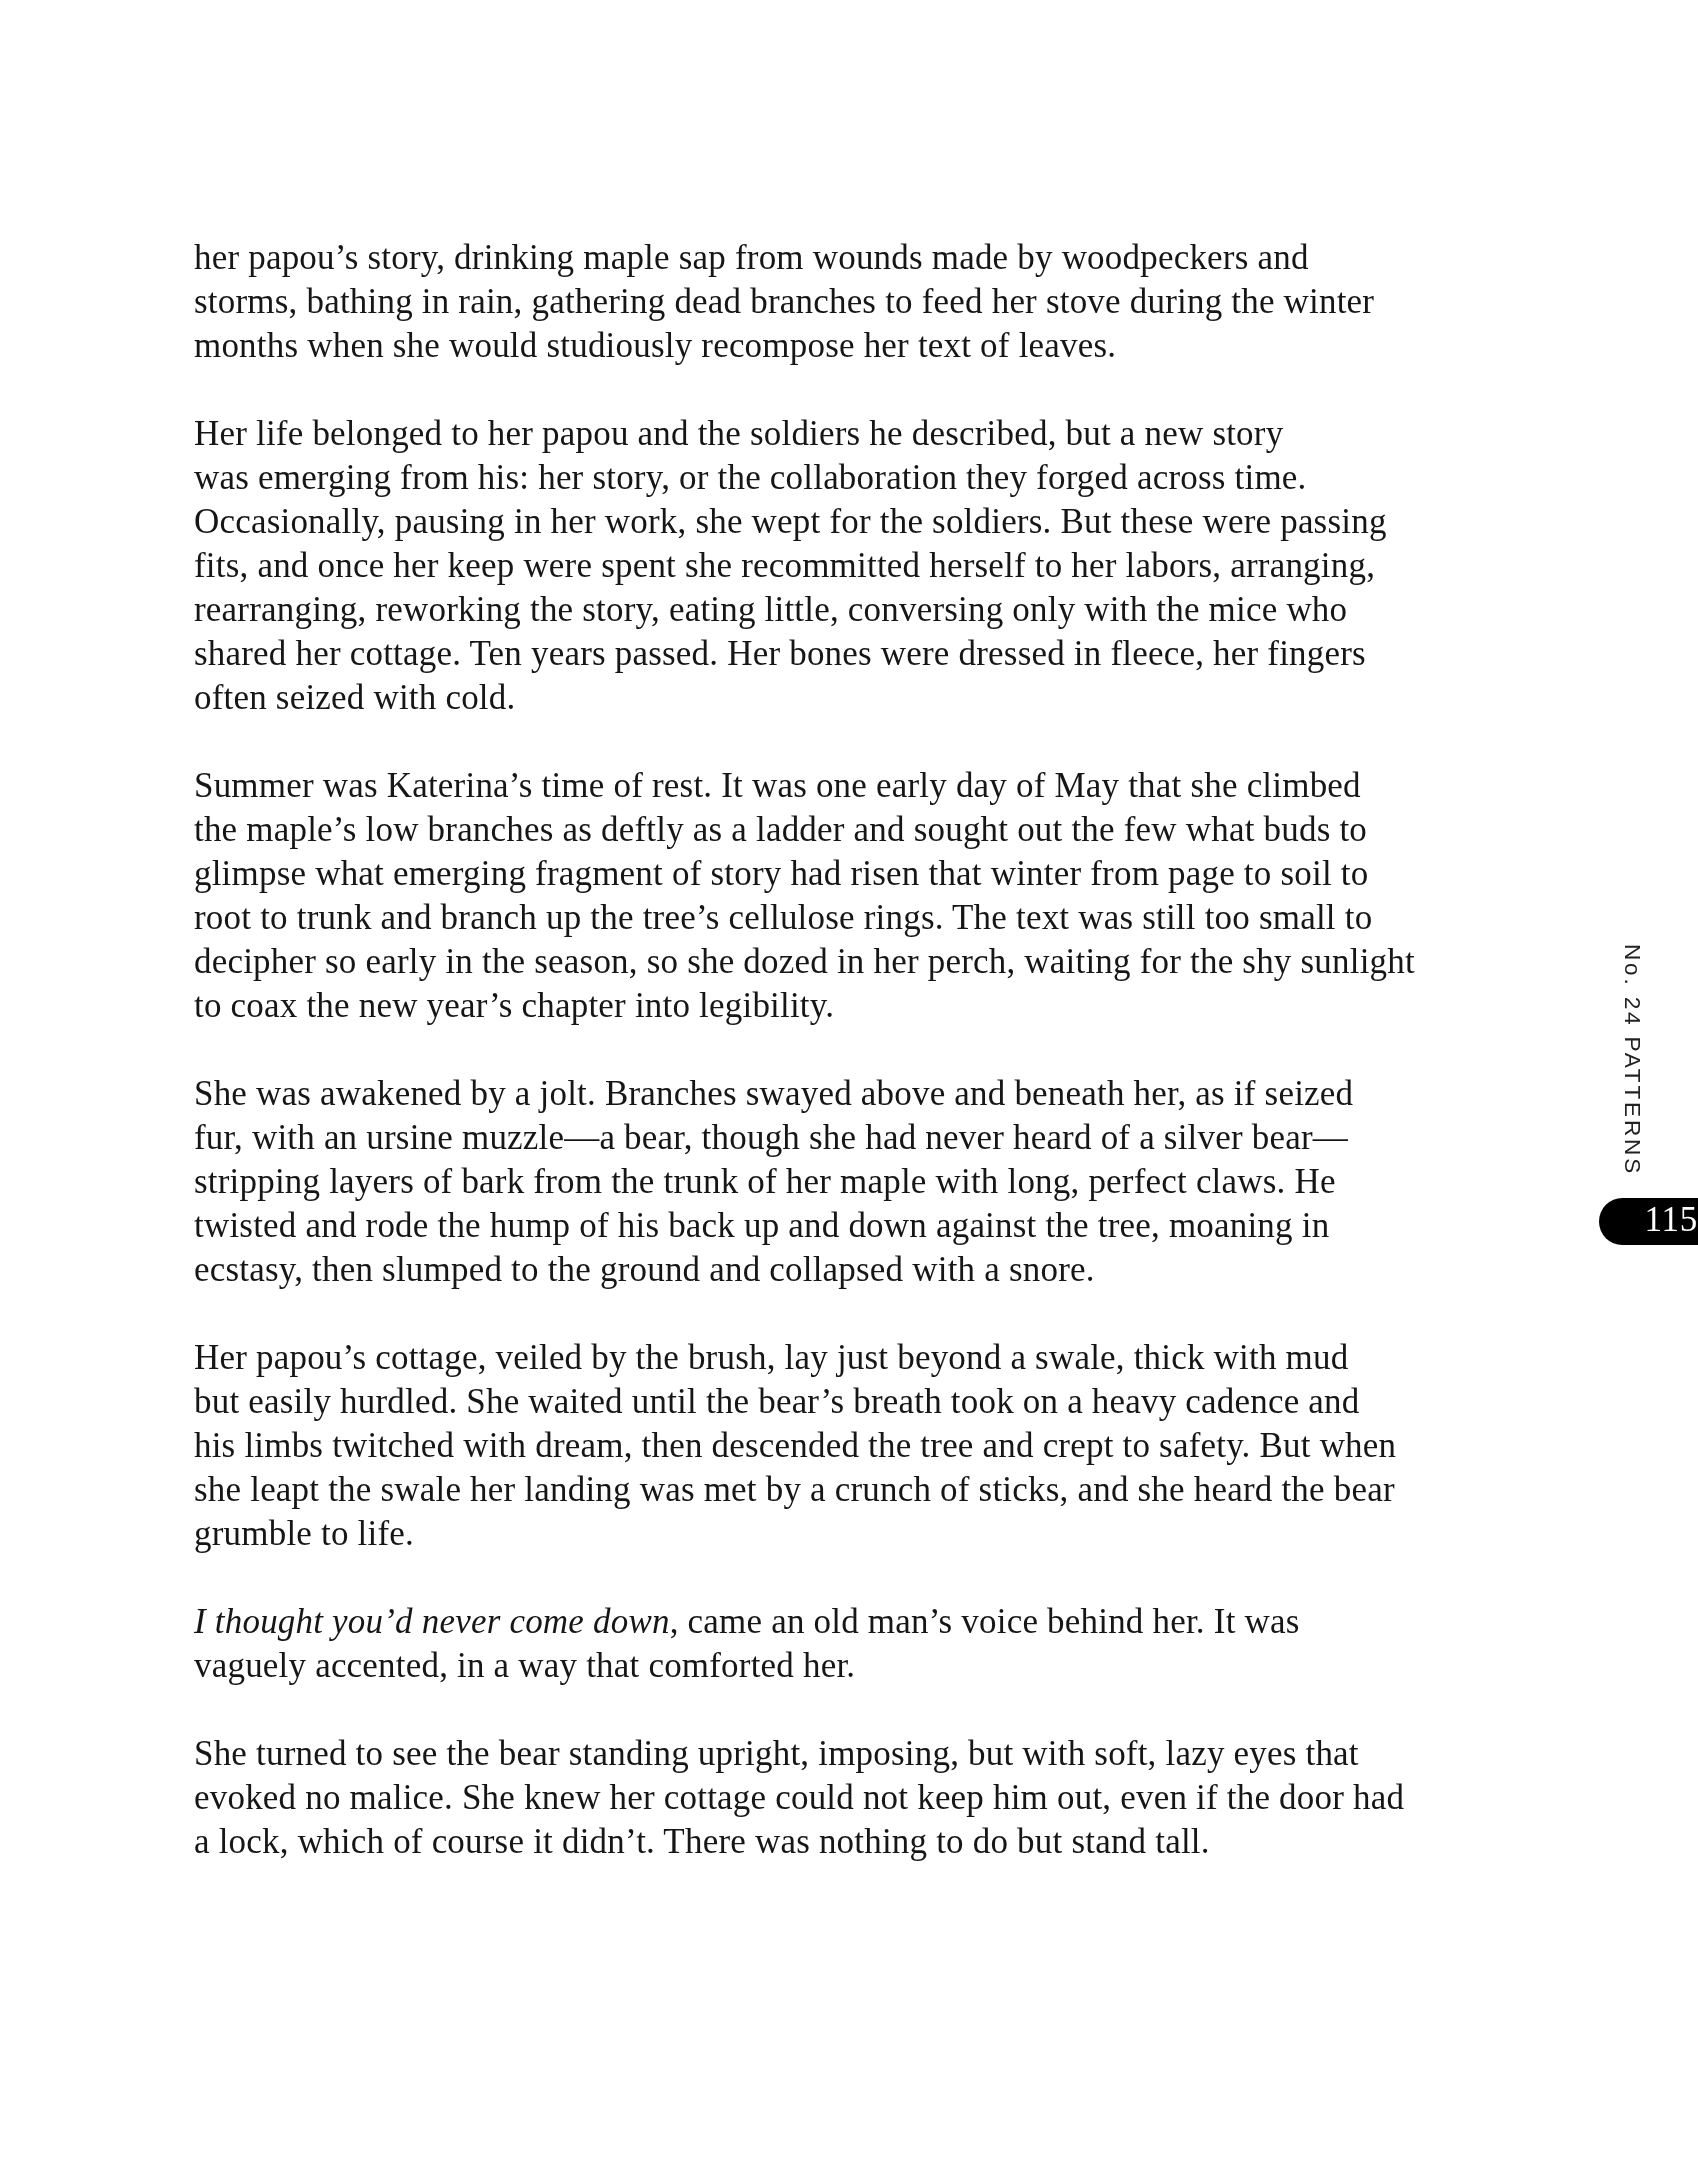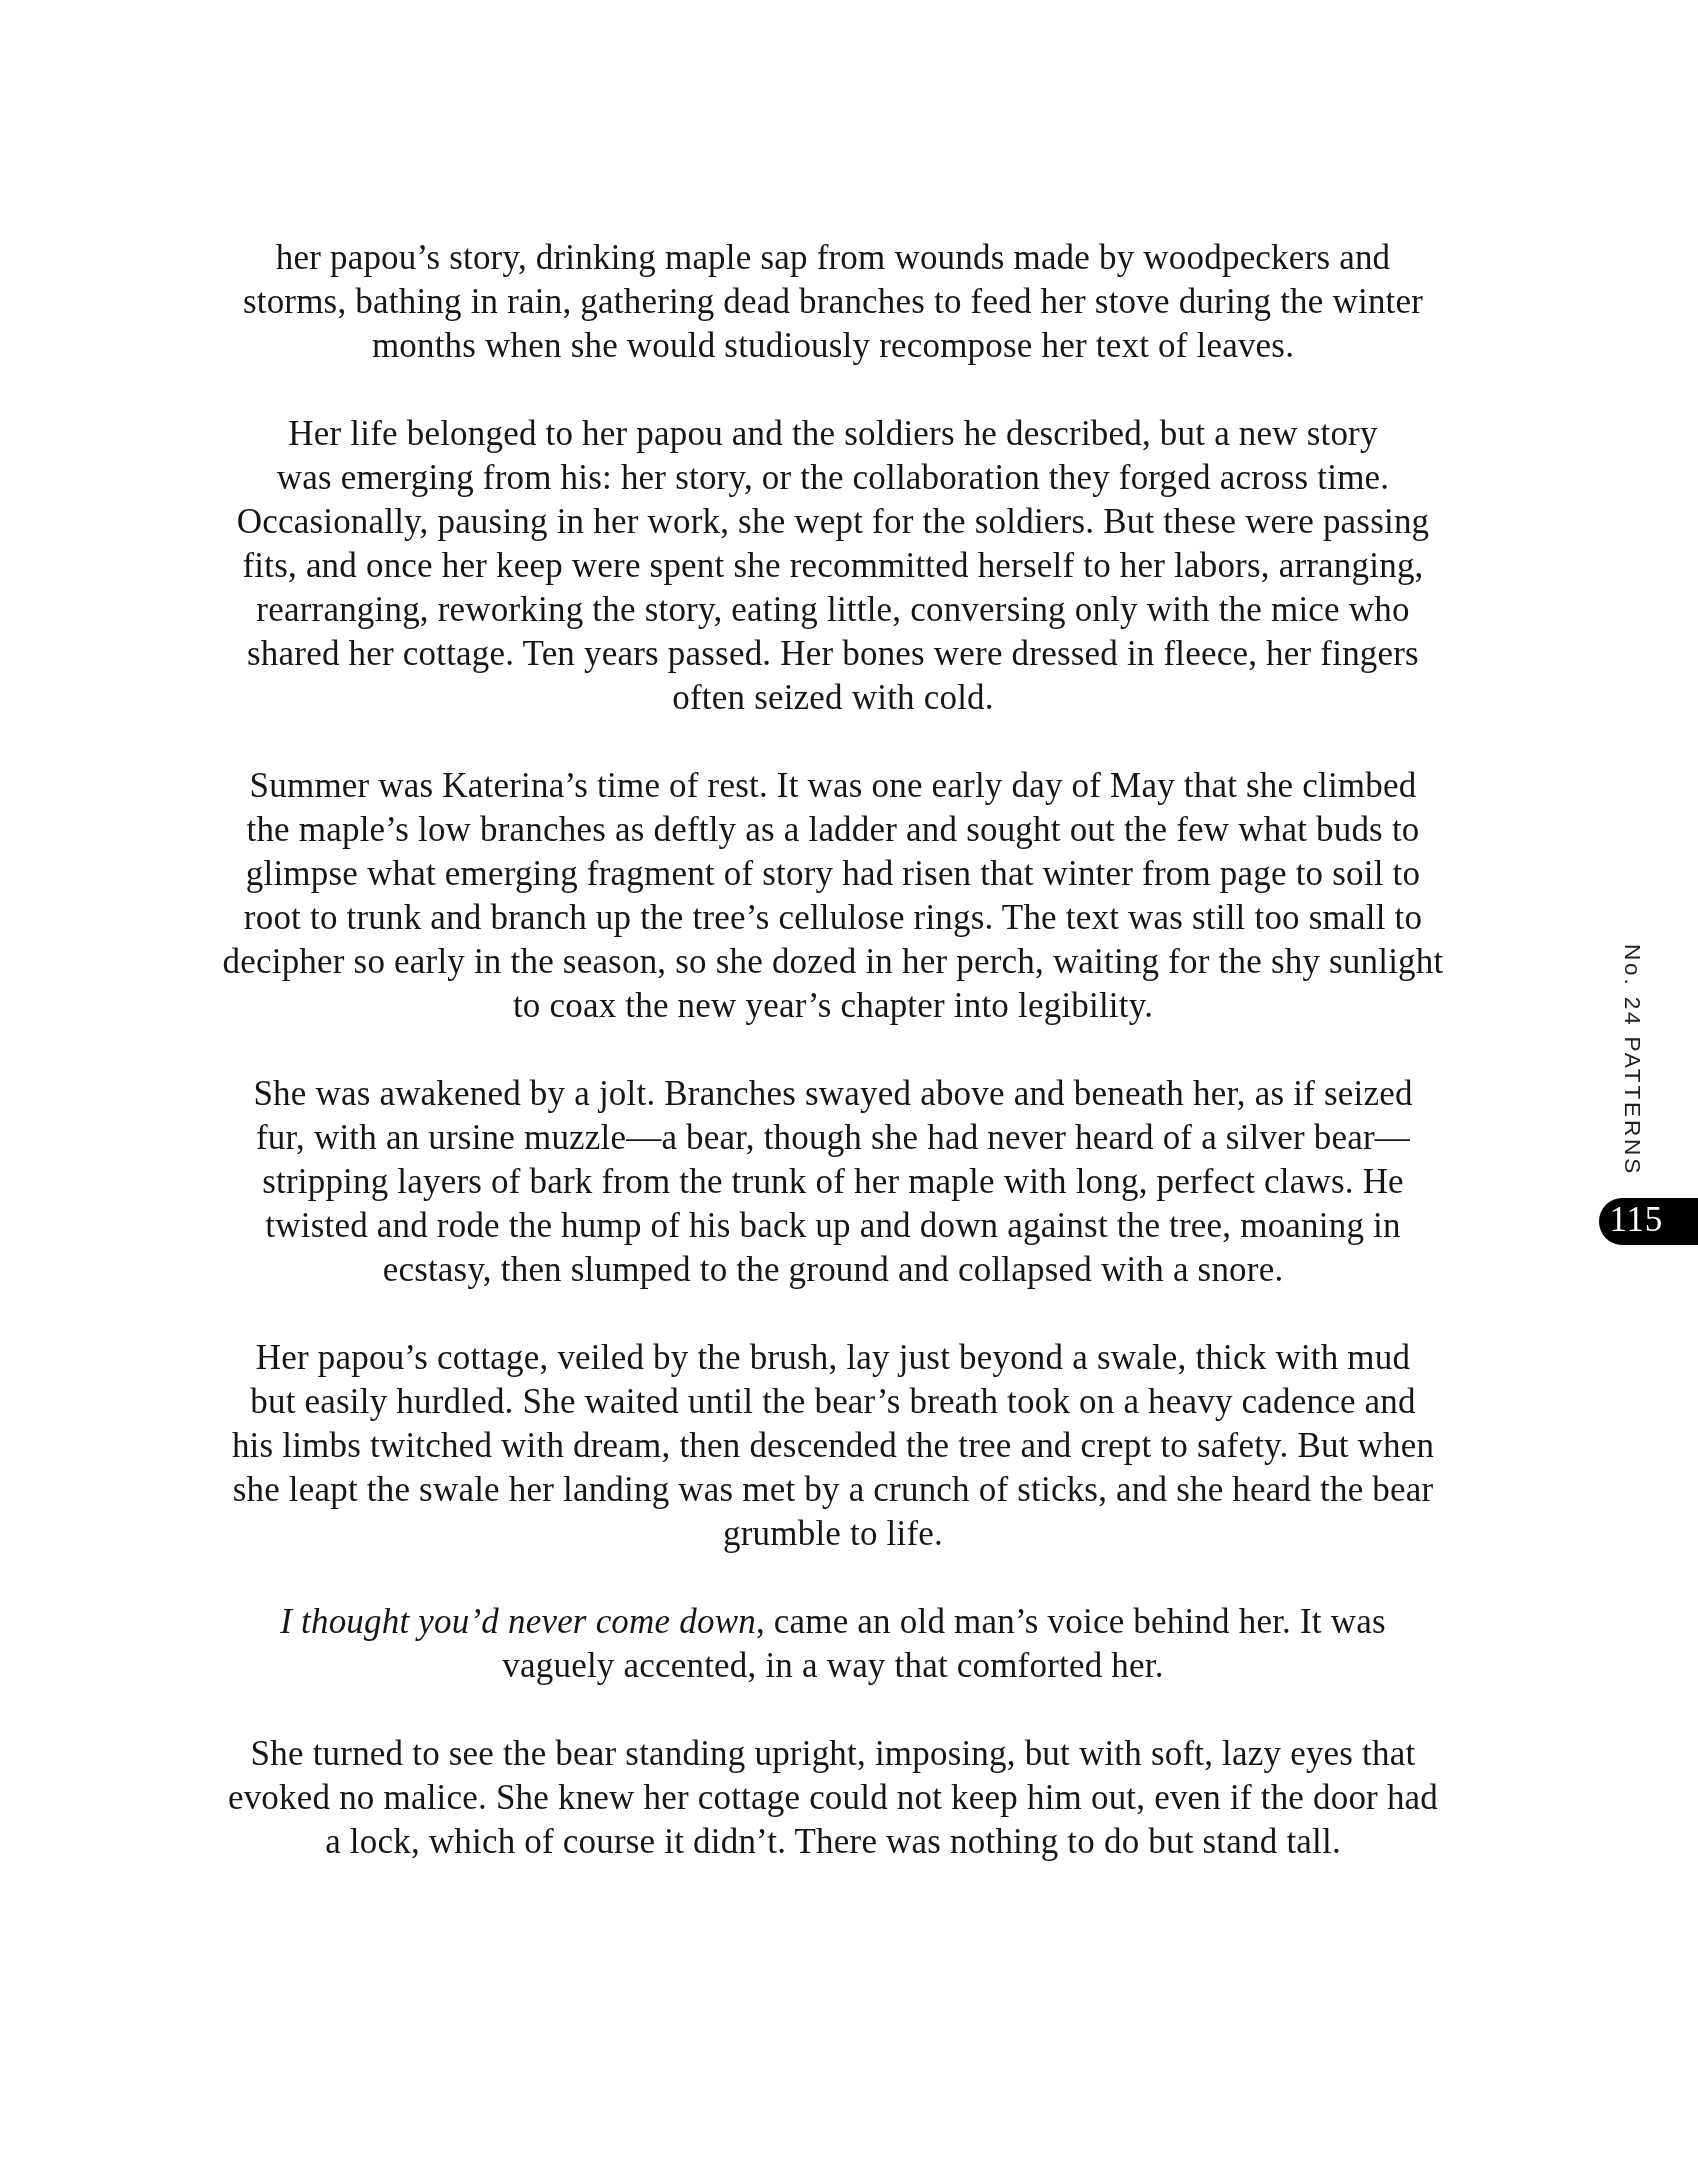--- a/index.html
+++ b/index.html
@@ -21,21 +21,21 @@
   .body-text {
     position: absolute;
     left: 194px;
     top: 236px;
     width: 1278px;
     font-family: "Liberation Serif", serif;
     font-size: 35px;
     line-height: 44px;
     letter-spacing: 0.2px;
     color: #161616;
-    text-align: center;
+    text-align: left;
   }
   .paragraph {
     margin: 0 0 44px 0;
   }
   .paragraph:last-child {
     margin-bottom: 8px;
   }
   .text-line {
     white-space: nowrap;
   }
@@ -57,21 +57,21 @@
   .page-badge {
     position: absolute;
     left: 1599px;
     top: 1198px;
     width: 99px;
     height: 47px;
     background: #000000;
     border-radius: 23.4px 0 0 23.4px;
     display: flex;
     align-items: center;
-    justify-content: flex-start;
+    justify-content: flex-end;
     padding-left: 10.5px;
     box-sizing: border-box;
   }
   .page-number {
     font-family: "Liberation Serif", serif;
     font-size: 35px;
     line-height: 1;
     color: #ffffff;
     letter-spacing: 0.8px;
     position: relative;

